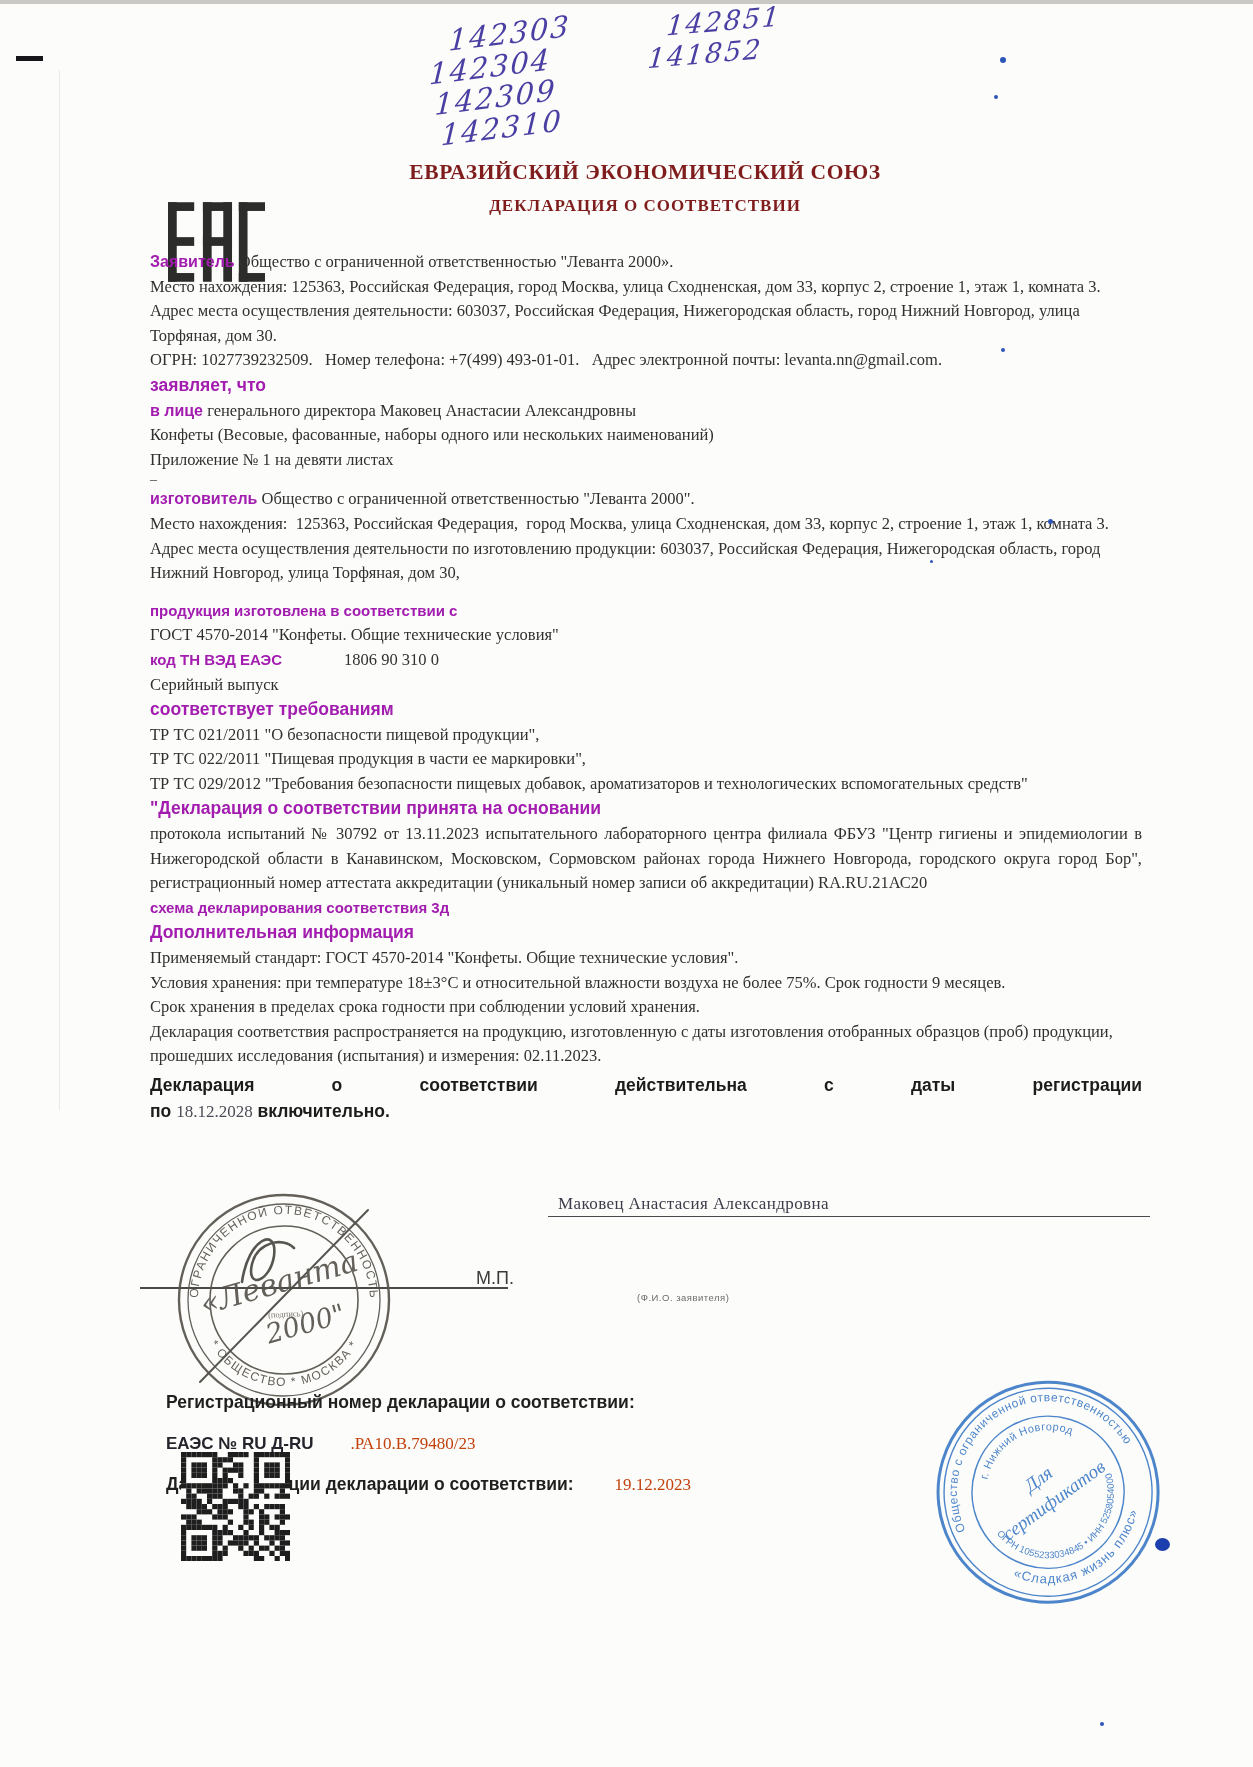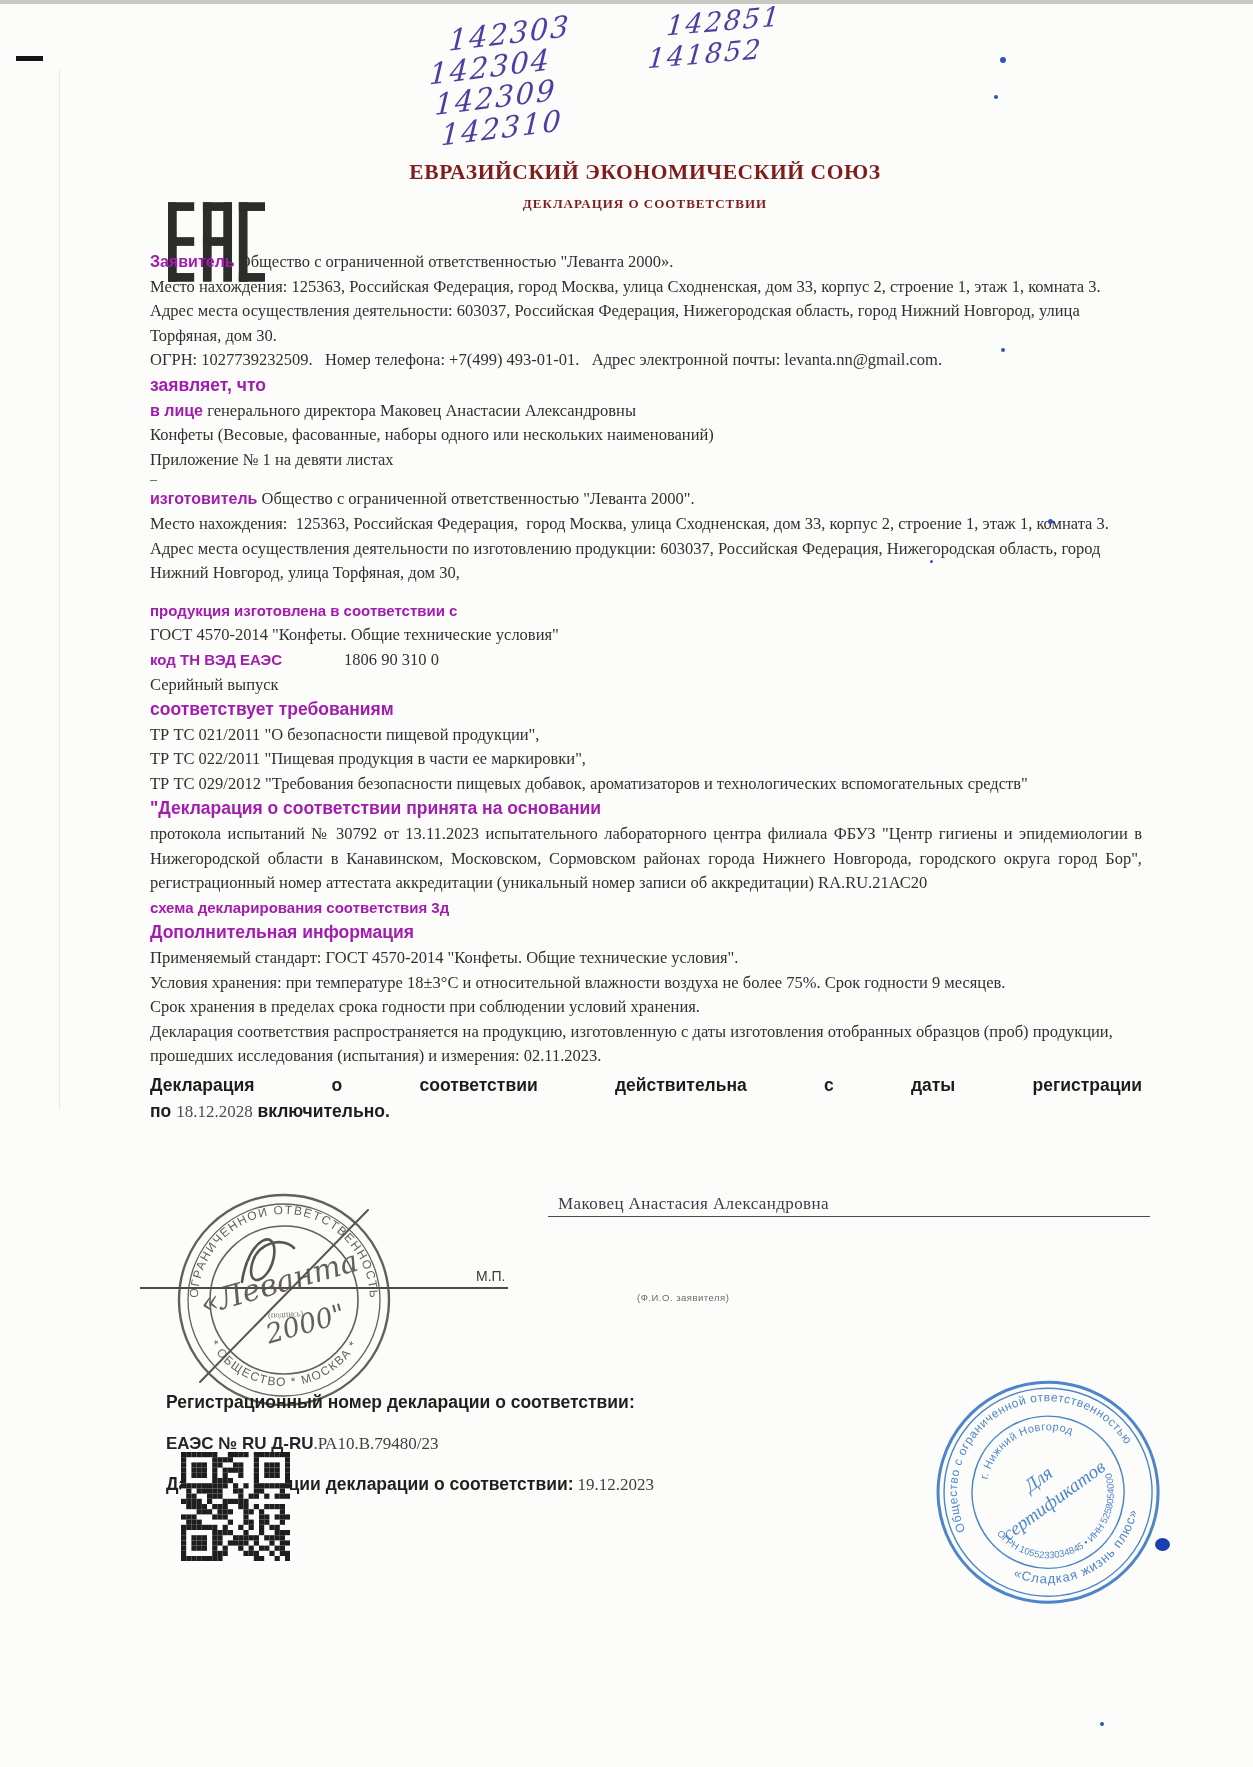--- a/index.html
+++ b/index.html
@@ -15,21 +15,21 @@
   .hw-left{left:428px;top:20px;transform:rotate(-7deg) skewX(-10deg);}
   .hw-right{left:655px;top:6px;font-size:27px;transform:rotate(-5deg) skewX(-10deg);}
   .hw div{white-space:nowrap;}
 
   
   .eac{position:absolute;left:168px;top:202px;}
 
   
   .titles{position:absolute;left:150px;top:160px;width:990px;text-align:center;color:#7f1d1d;}
   .titles .t1{font-size:21.5px;font-weight:bold;letter-spacing:.6px;margin:0;}
-  .titles .t2{font-size:13px;font-weight:bold;letter-spacing:1px;margin:11px 0 0;}
+  .titles .t2{font-size:17px;font-weight:bold;letter-spacing:1px;margin:11px 0 0;}
 
   
   .doc-body{position:absolute;left:150px;top:250px;width:992px;}
   .ln{margin:0;font-size:16.5px;line-height:24.6px;color:#303030;}
   .lab{font-family:"Liberation Sans",sans-serif;font-weight:bold;color:#a21caf;font-size:16px;}
   .head-sm .lab{font-size:17.5px;}
   .head-xs .lab{font-size:15px;margin-top:36px;}
   .dash{line-height:15px;font-size:14px;color:#444;}
   .code .lab{font-size:15px;}
   .code .txt{margin-left:62px;}
@@ -38,33 +38,33 @@
   .gap{margin-top:13px;}
   .gap-sm{margin-top:0;}
 
   .validity1{margin:3px 0 0;font-family:"Liberation Sans",sans-serif;font-weight:bold;font-size:17.5px;
              color:#1c1c1c;text-align:justify;text-align-last:justify;line-height:27px;}
   .validity2{margin:2px 0 0;font-family:"Liberation Sans",sans-serif;font-weight:bold;font-size:17.5px;color:#1c1c1c;}
   .validity2 .date{font-family:"Liberation Serif",serif;font-weight:normal;color:#4c4c58;font-size:17px;}
 
   
   .sig-left-line{position:absolute;left:140px;top:1287px;width:368px;height:2px;background:#4c4a46;}
-  .mp{position:absolute;left:476px;top:1268px;font-family:"Liberation Sans",sans-serif;font-size:14px;color:#3a3a3a;}
+  .mp{position:absolute;left:476px;top:1268px;font-family:"Liberation Sans",sans-serif;font-size:18px;color:#3a3a3a;}
   .sig-name{position:absolute;left:548px;top:1194px;width:592px;border-bottom:1.6px solid #4a4a50;
             font-size:17px;color:#3c3c4a;letter-spacing:.4px;padding:0 0 2px 10px;}
   .sig-caption{position:absolute;left:637px;top:1292px;font-family:"Liberation Sans",sans-serif;
                font-size:9.5px;color:#6b6b6b;letter-spacing:.5px;}
   .stamp-black{position:absolute;left:170px;top:1186px;opacity:.92;}
   .podpis{position:absolute;left:268px;top:1309px;font-size:8.5px;color:#77736d;transform:rotate(-3deg);}
 
   
   .regblock{position:absolute;left:150px;top:1374px;}
   .regblock p{margin:16px;line-height:24.5px;}
   .reg-label{font-family:"Liberation Sans",sans-serif;font-weight:bold;font-size:17.5px;color:#1f1f1f;}
-  .reg-serif{font-size:17px;color:#404040;}
+  .reg-serif{font-size:17px;color:#c2410c;padding-left:37px;}
   .reg-bold-num{font-family:"Liberation Sans",sans-serif;font-weight:bold;font-size:17px;color:#24242c;}
 
   .qr{position:absolute;left:181px;top:1452px;}
 
   .stamp-blue{position:absolute;left:933px;top:1376px;transform:rotate(-28deg);opacity:.9;}
 
   .dot{position:absolute;border-radius:50%;background:#2e55b8;}
 </style>
 </head>
 <body>

